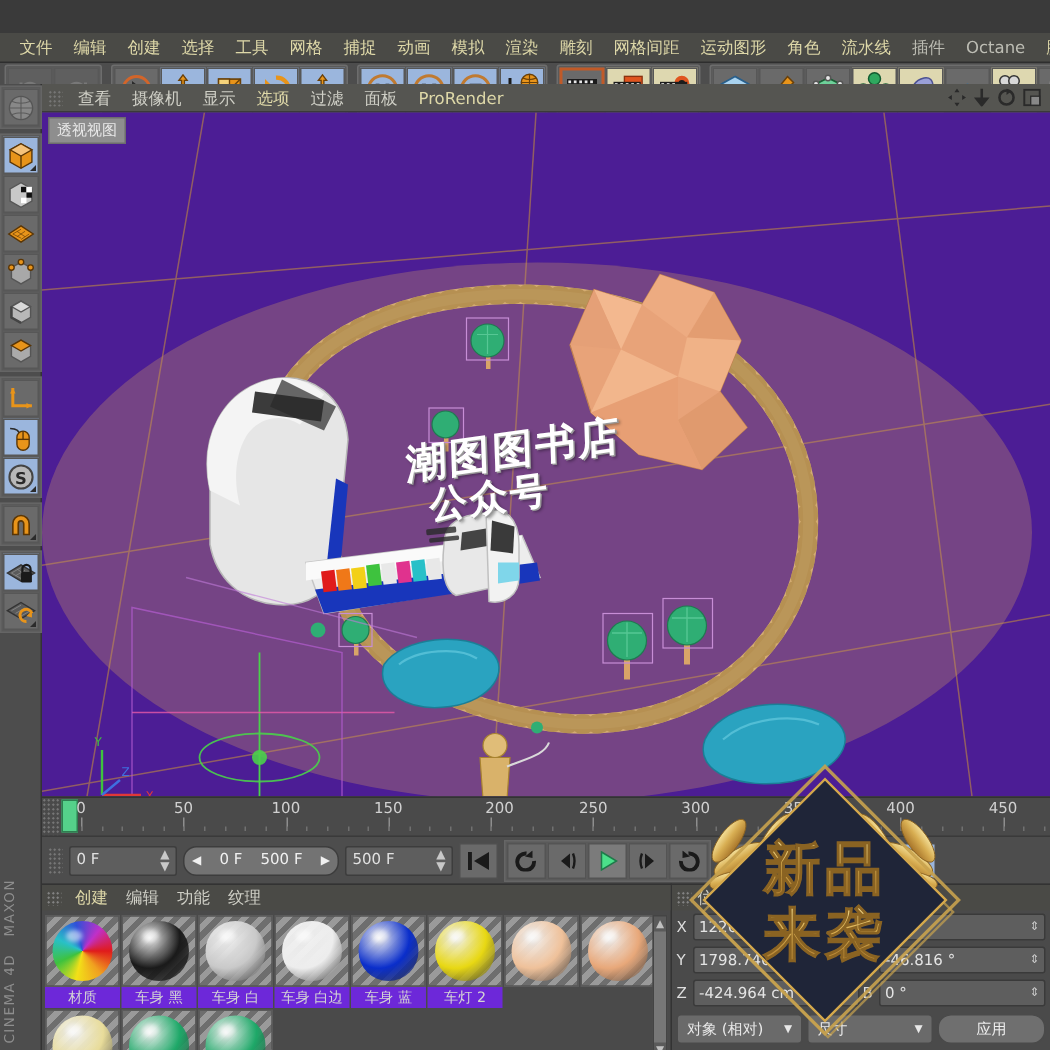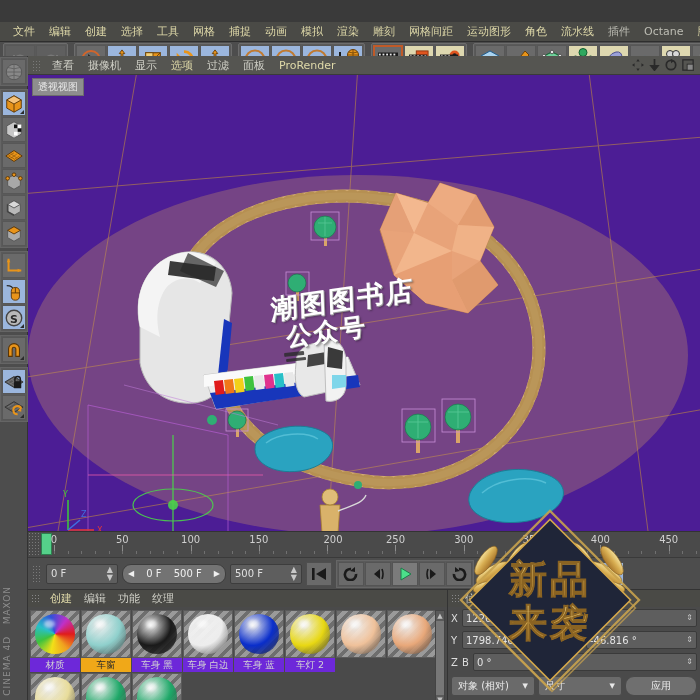--- a/index.html
+++ b/index.html
@@ -893,29 +893,29 @@
   </div>
   <div class="matgrid" id="matgrid">
     <div class="matcell">
         <div class="matsphere-box">
           <div class="matsphere" style="background: conic-gradient(from 90deg, rgb(224, 27, 27), rgb(240, 160, 32), rgb(242, 224, 24), rgb(62, 194, 62), rgb(40, 192, 200), rgb(48, 80, 216), rgb(192, 48, 200), rgb(224, 27, 27));"></div>
         </div>
         <div class="matname">材质</div>
       </div>
       <div class="matcell">
         <div class="matsphere-box">
-          <div class="matsphere" style="background: radial-gradient(circle at 34% 28%, rgba(255, 255, 255, 0.85), rgb(143, 208, 204) 52%, rgba(0, 0, 0, 0.45));"></div>
+          <div class="matsphere" style="background: radial-gradient(circle at 34% 28%, rgba(255, 255, 255, 0.85), rgb(26, 26, 26) 52%, rgba(0, 0, 0, 0.45));"></div>
         </div>
-        <div class="matname sel">车窗</div>
+        <div class="matname">车身 黑</div>
       </div>
       <div class="matcell">
         <div class="matsphere-box">
-          <div class="matsphere" style="background: radial-gradient(circle at 34% 28%, rgba(255, 255, 255, 0.85), rgb(26, 26, 26) 52%, rgba(0, 0, 0, 0.45));"></div>
+          <div class="matsphere" style="background: radial-gradient(circle at 34% 28%, rgba(255, 255, 255, 0.85), rgb(201, 201, 201) 52%, rgba(0, 0, 0, 0.45));"></div>
         </div>
-        <div class="matname">车身 黑</div>
+        <div class="matname">车身 白</div>
       </div>
       <div class="matcell">
         <div class="matsphere-box">
           <div class="matsphere" style="background: radial-gradient(circle at 34% 28%, rgba(255, 255, 255, 0.85), rgb(237, 237, 237) 52%, rgba(0, 0, 0, 0.45));"></div>
         </div>
         <div class="matname">车身 白边</div>
       </div>
       <div class="matcell">
         <div class="matsphere-box">
           <div class="matsphere" style="background: radial-gradient(circle at 34% 28%, rgba(255, 255, 255, 0.85), rgb(10, 46, 203) 52%, rgba(0, 0, 0, 0.45));"></div>
@@ -988,20 +988,24 @@
     </div>
     <span class="axislbl">P</span>
     <div class="cfield">
       <span>-46.816 °</span>
       <span class="spin">⇕</span>
     </div>
   </div>
 
   <div class="coordrow">
     <span class="axislbl">Z</span>
+    <div class="cfield">
+      <span>-424.964 cm</span>
+      <span class="spin">⇕</span>
+    </div>
     <span class="axislbl">B</span>
     <div class="cfield">
       <span>0 °</span>
       <span class="spin">⇕</span>
     </div>
   </div>
 
   <div class="coordfoot">
     <div class="dropbtn">
       <span>对象 (相对)</span>

